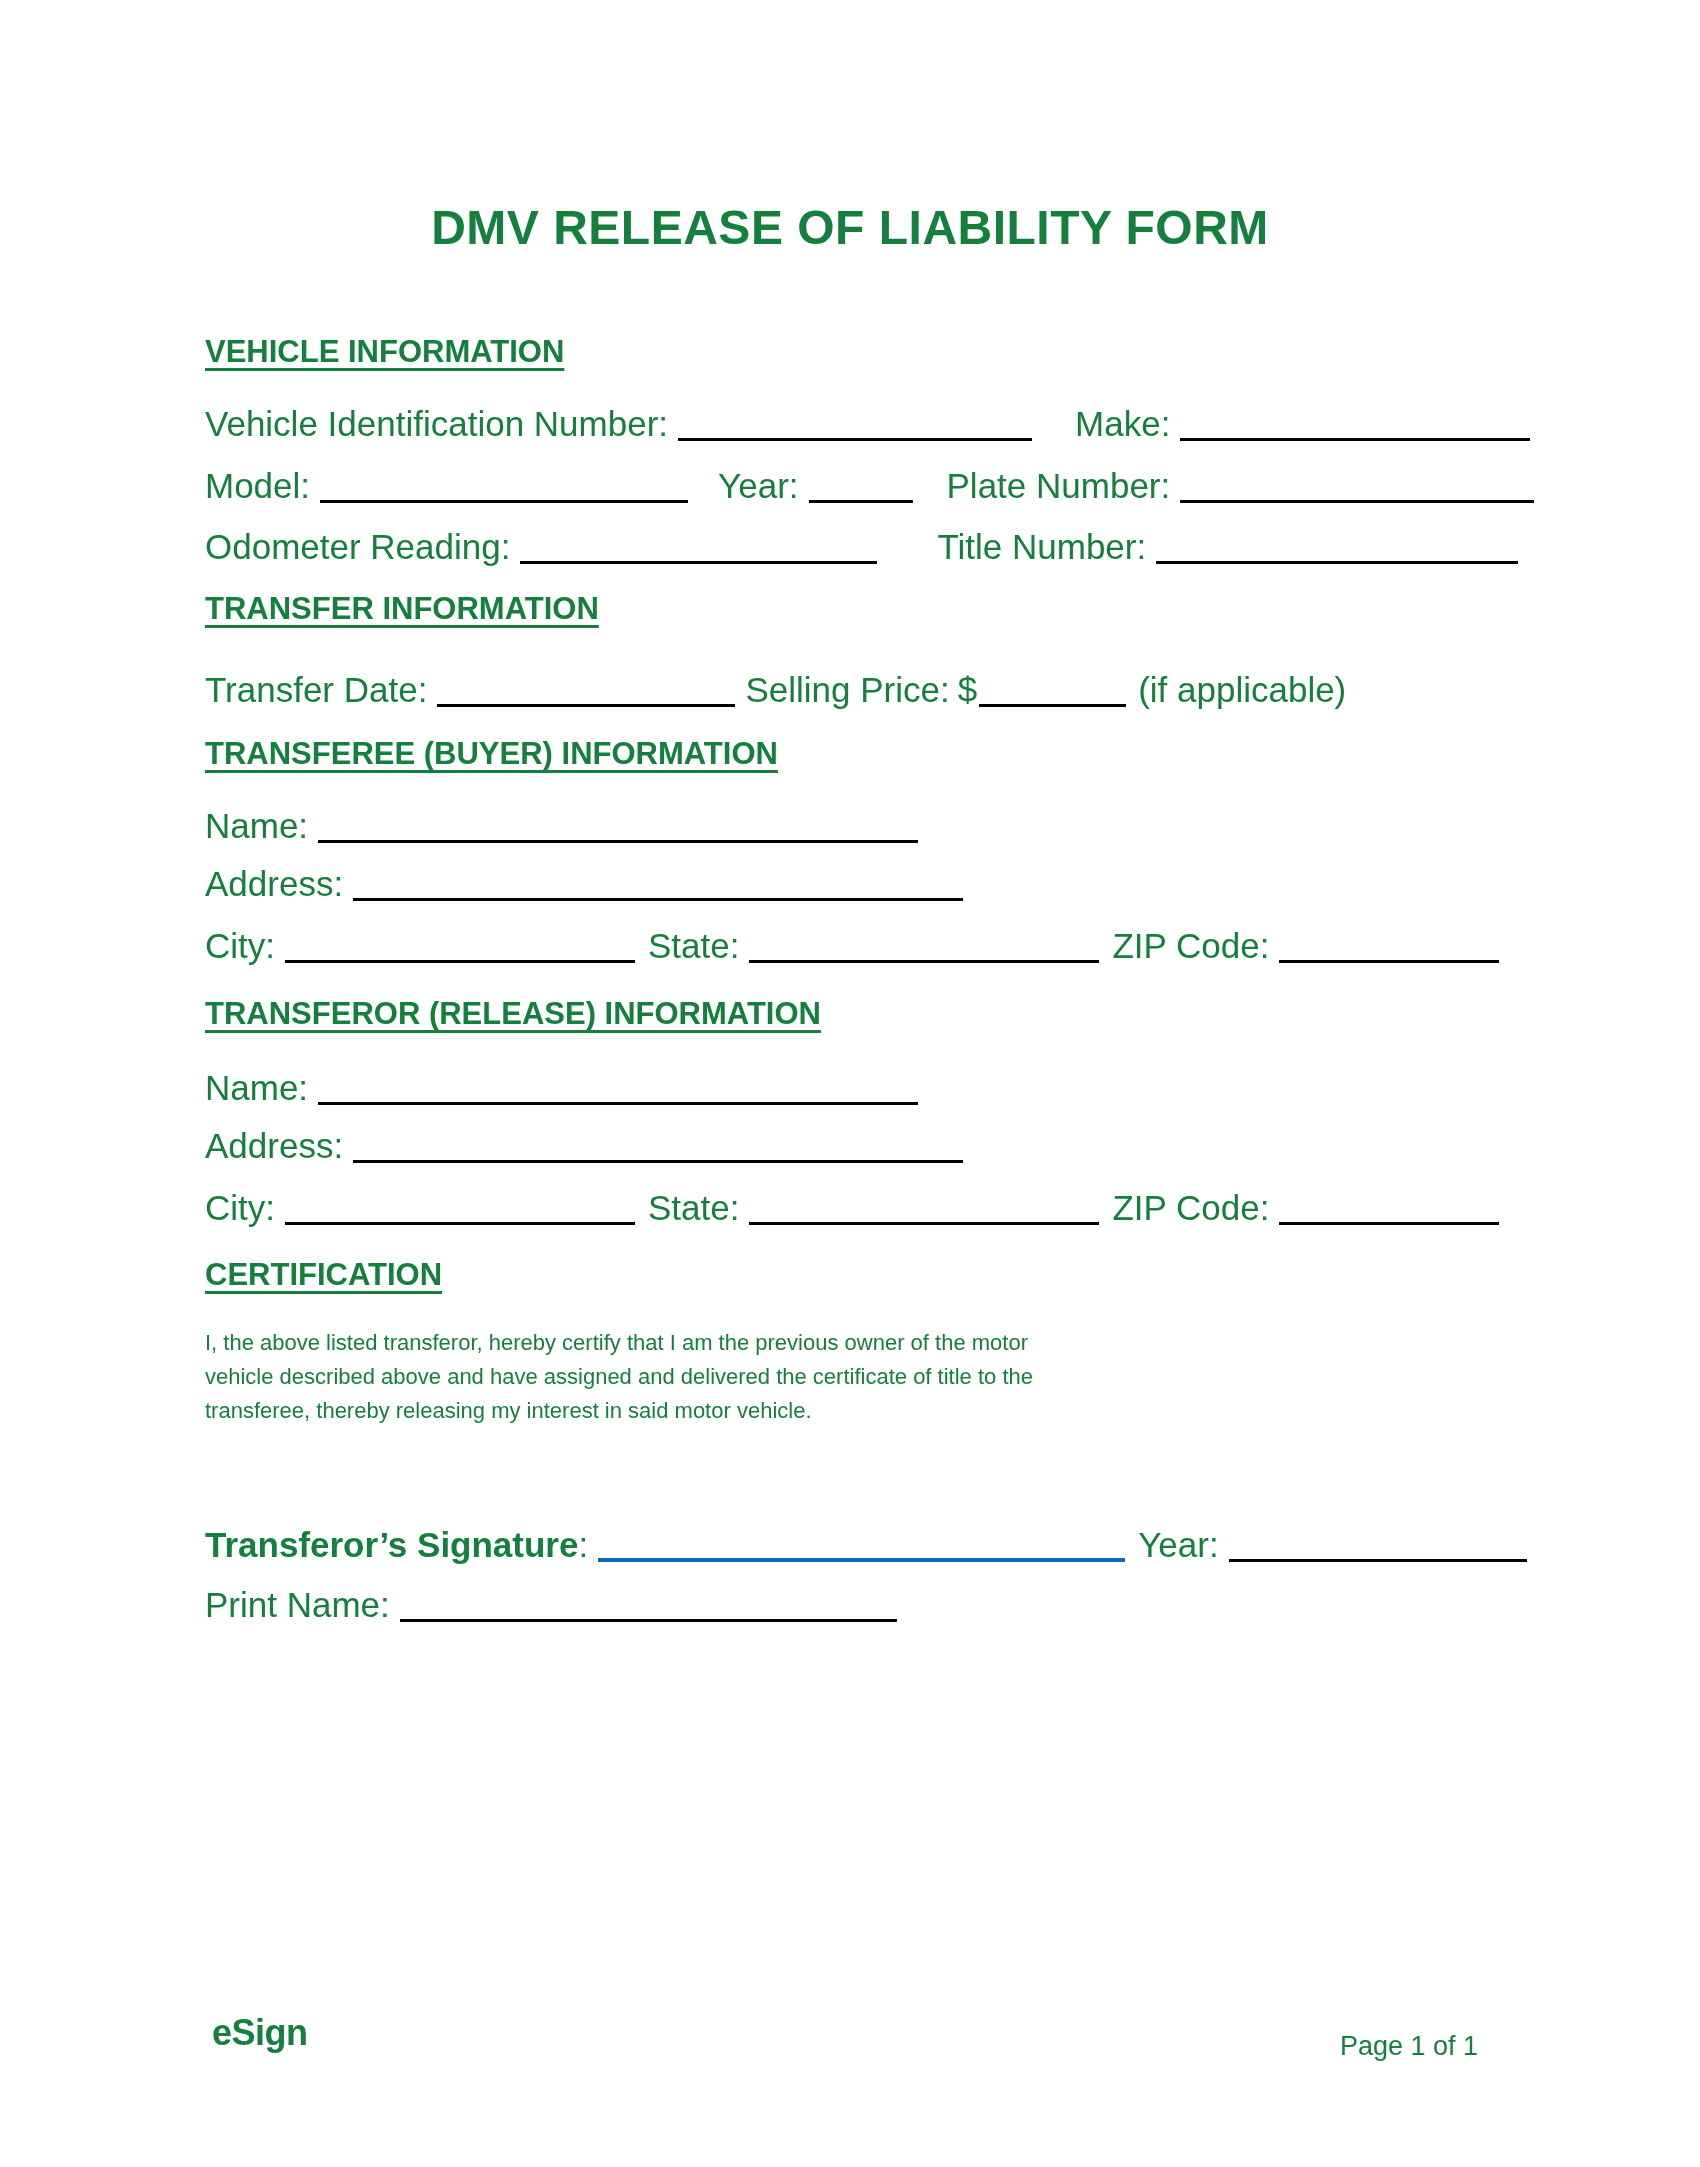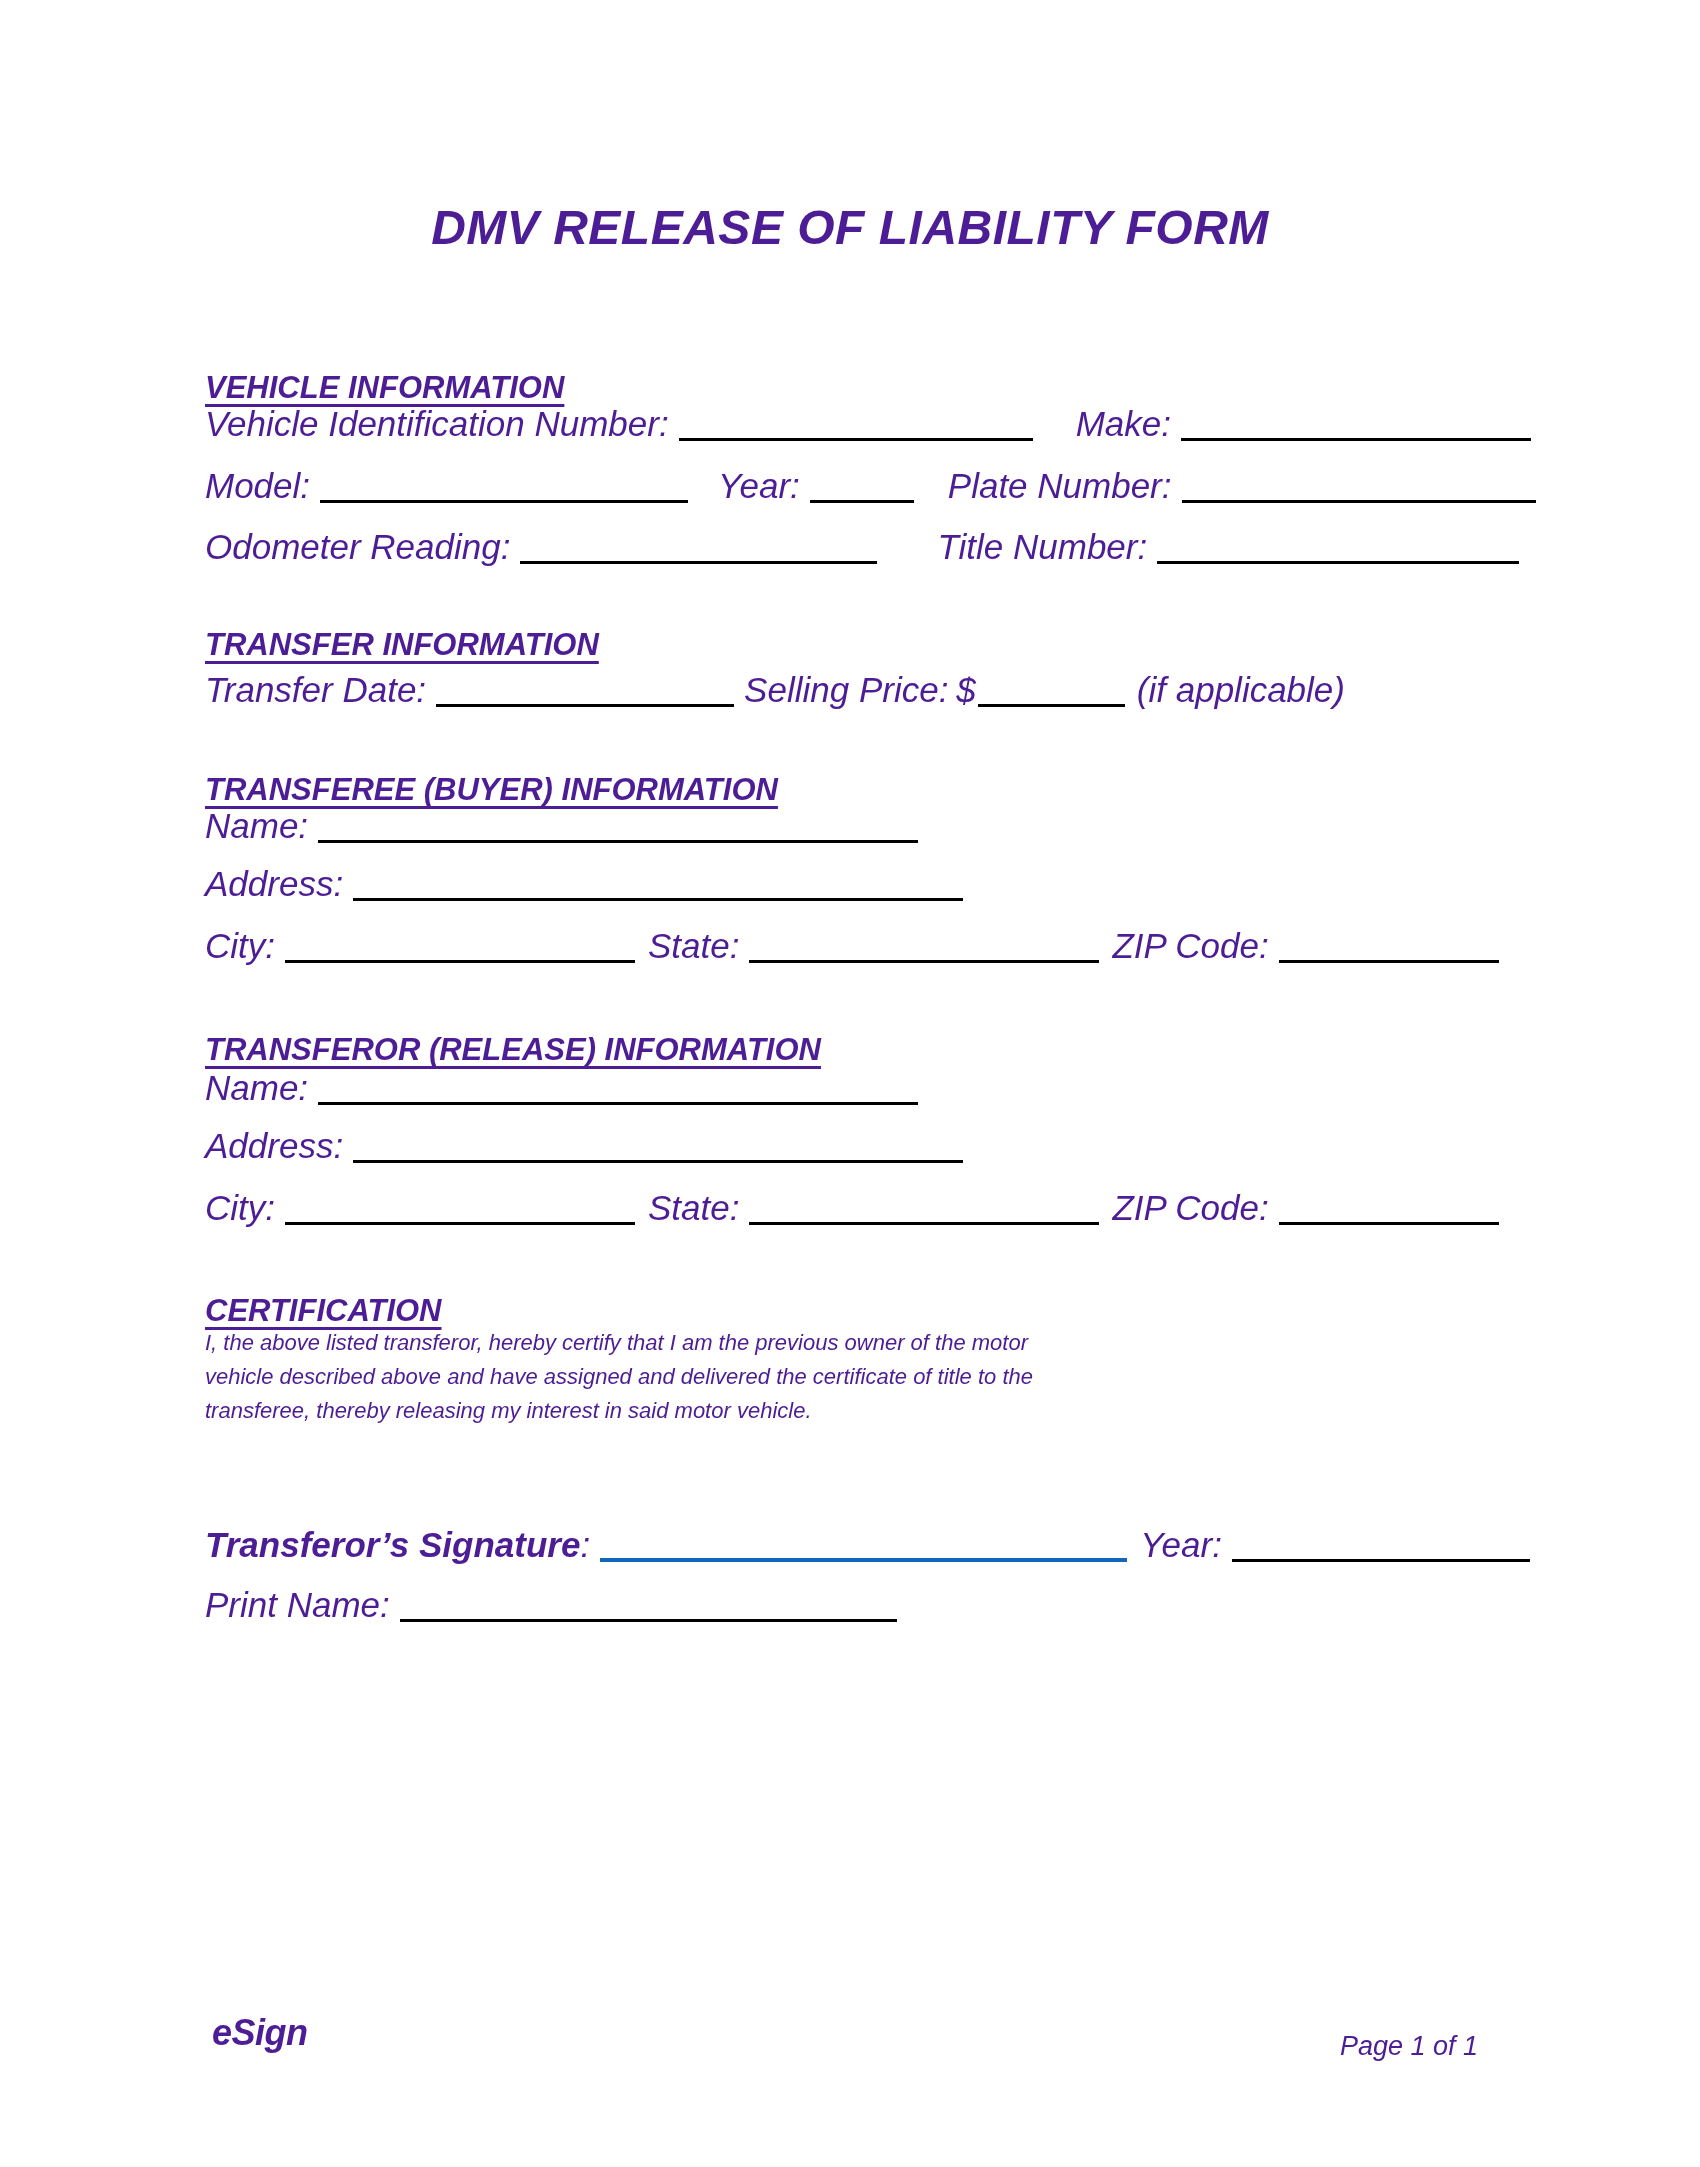--- a/index.html
+++ b/index.html
@@ -2,42 +2,40 @@
 <html><head>
 <meta charset="utf-8">
 <style>
   html,body { margin:0; padding:0; background:#ffffff; }
   .page {
     position:relative;
     width:1700px;
     height:2167px;
     background:#ffffff;
     font-family:"Liberation Sans", sans-serif;
-    color:#4c1d95;
+    color:#15803d;
     overflow:hidden;
-    font-style:italic;
   }
   .title {
     position:absolute;
     left:0; right:0;
     text-align:center;
     font-size:48px;
     font-weight:bold;
     letter-spacing:0.5px;
     white-space:nowrap;
   }
   .heading {
     position:absolute;
     font-size:31px;
     font-weight:bold;
     text-decoration:underline;
     text-decoration-thickness:3px;
     text-underline-offset:6px;
     white-space:nowrap;
-    margin-top:36px;
   }
   .row {
     position:absolute;
     font-size:35px;
     white-space:nowrap;
   }
   .lbl { display:inline-block; }
   .b { font-weight:bold; }
   .line {
     display:inline-block;

